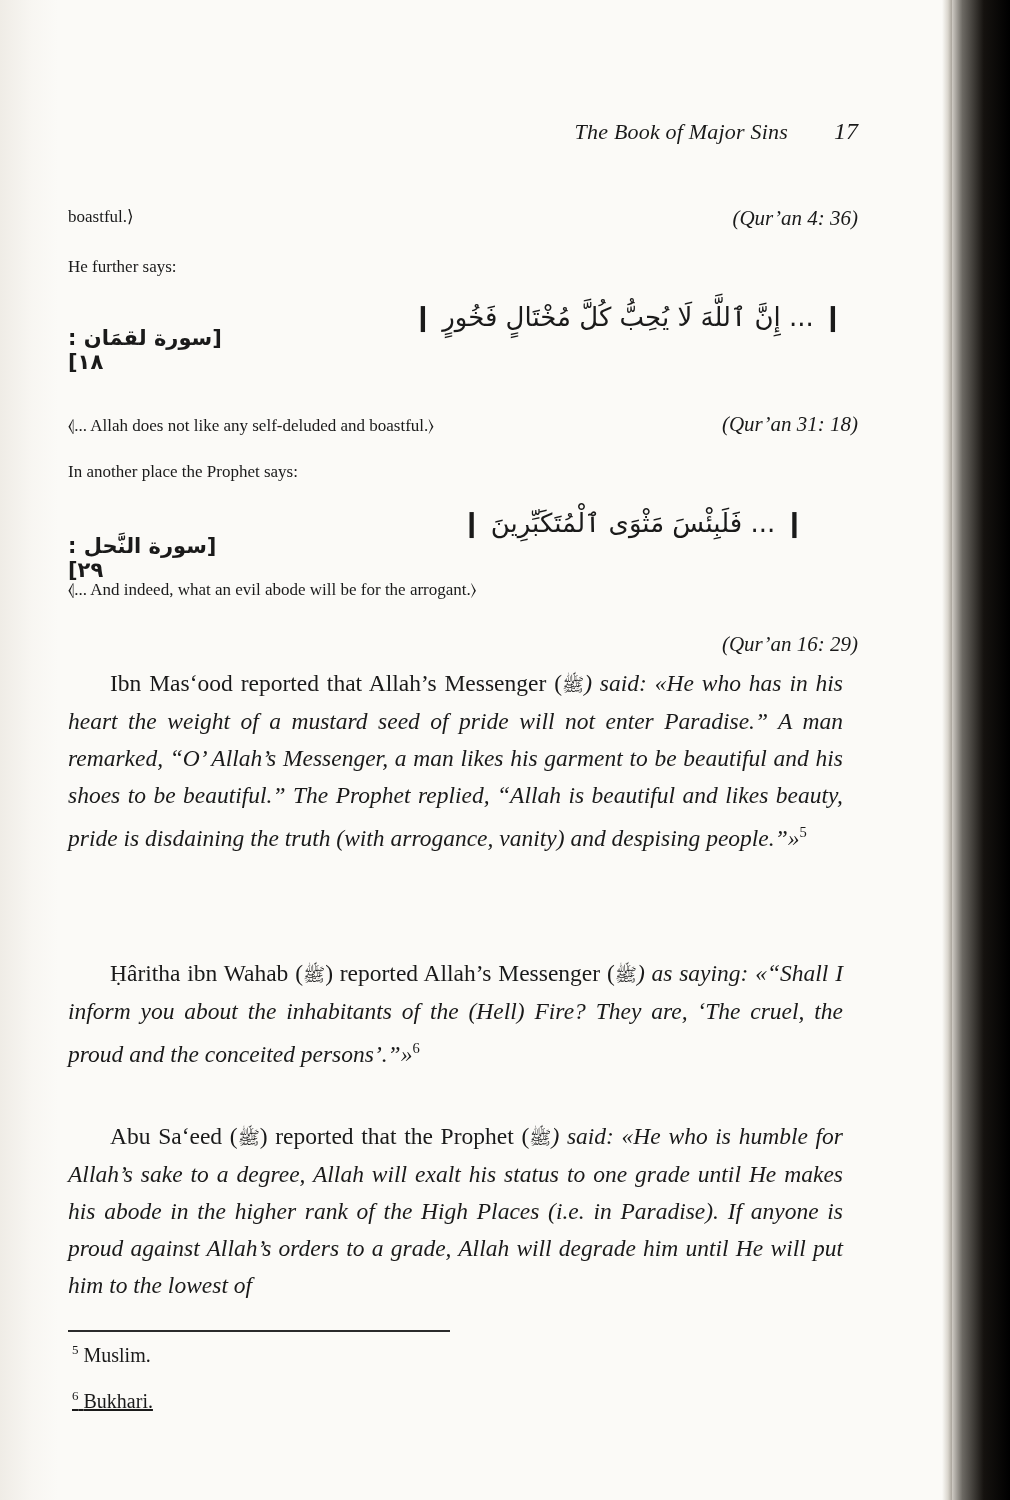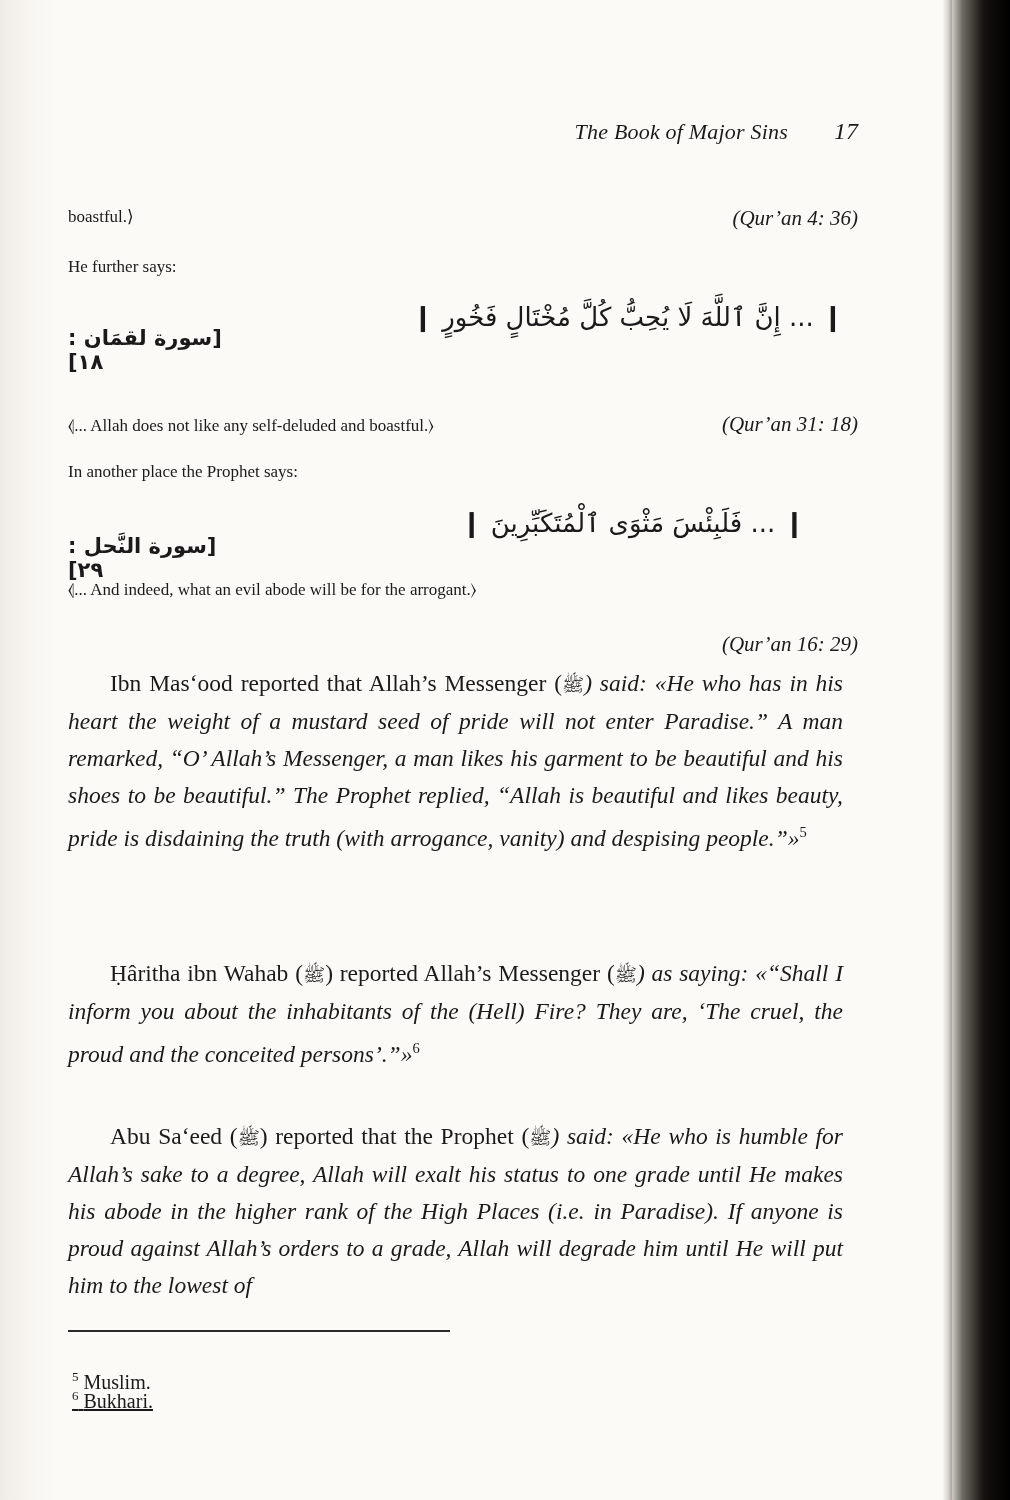--- a/index.html
+++ b/index.html
@@ -175,21 +175,21 @@
 
     <div class="para indent" style="left:0; top:955px;">
       <span class="roman">Ḥâritha ibn Wahab (</span><span class="sal">ﷺ</span><span class="roman">) reported Allah’s Messenger (</span><span class="sal">ﷺ</span><span class="ital">) as saying: «“Shall I inform you about the inhabitants of the (Hell) Fire? They are, ‘The cruel, the proud and the conceited persons’.”»</span><sup>6</sup>
     </div>
 
     <div class="para indent" style="left:0; top:1078px;margin-top:40px;">
       <span class="roman">Abu Sa‘eed (</span><span class="sal">ﷺ</span><span class="roman">) reported that the Prophet (</span><span class="sal">ﷺ</span><span class="ital">) said: «He who is humble for Allah’s sake to a degree, Allah will exalt his status to one grade until He makes his abode in the higher rank of the High Places (i.e. in Paradise). If anyone is proud against Allah’s orders to a grade, Allah will degrade him until He will put him to the lowest of</span>
     </div>
 
     <div class="fn-rule"></div>
-    <div class="footnote" style="top:1342px;margin-top:27px;">
+    <div class="footnote" style="top:1342px;">
       <sup>5</sup>
       <span>Muslim.</span>
     </div>
     <div class="footnote" style="top:1388px;text-decoration:underline;">
       <sup>6</sup>
       <span>Bukhari.</span>
     </div>
 
   </div>
 </div>

